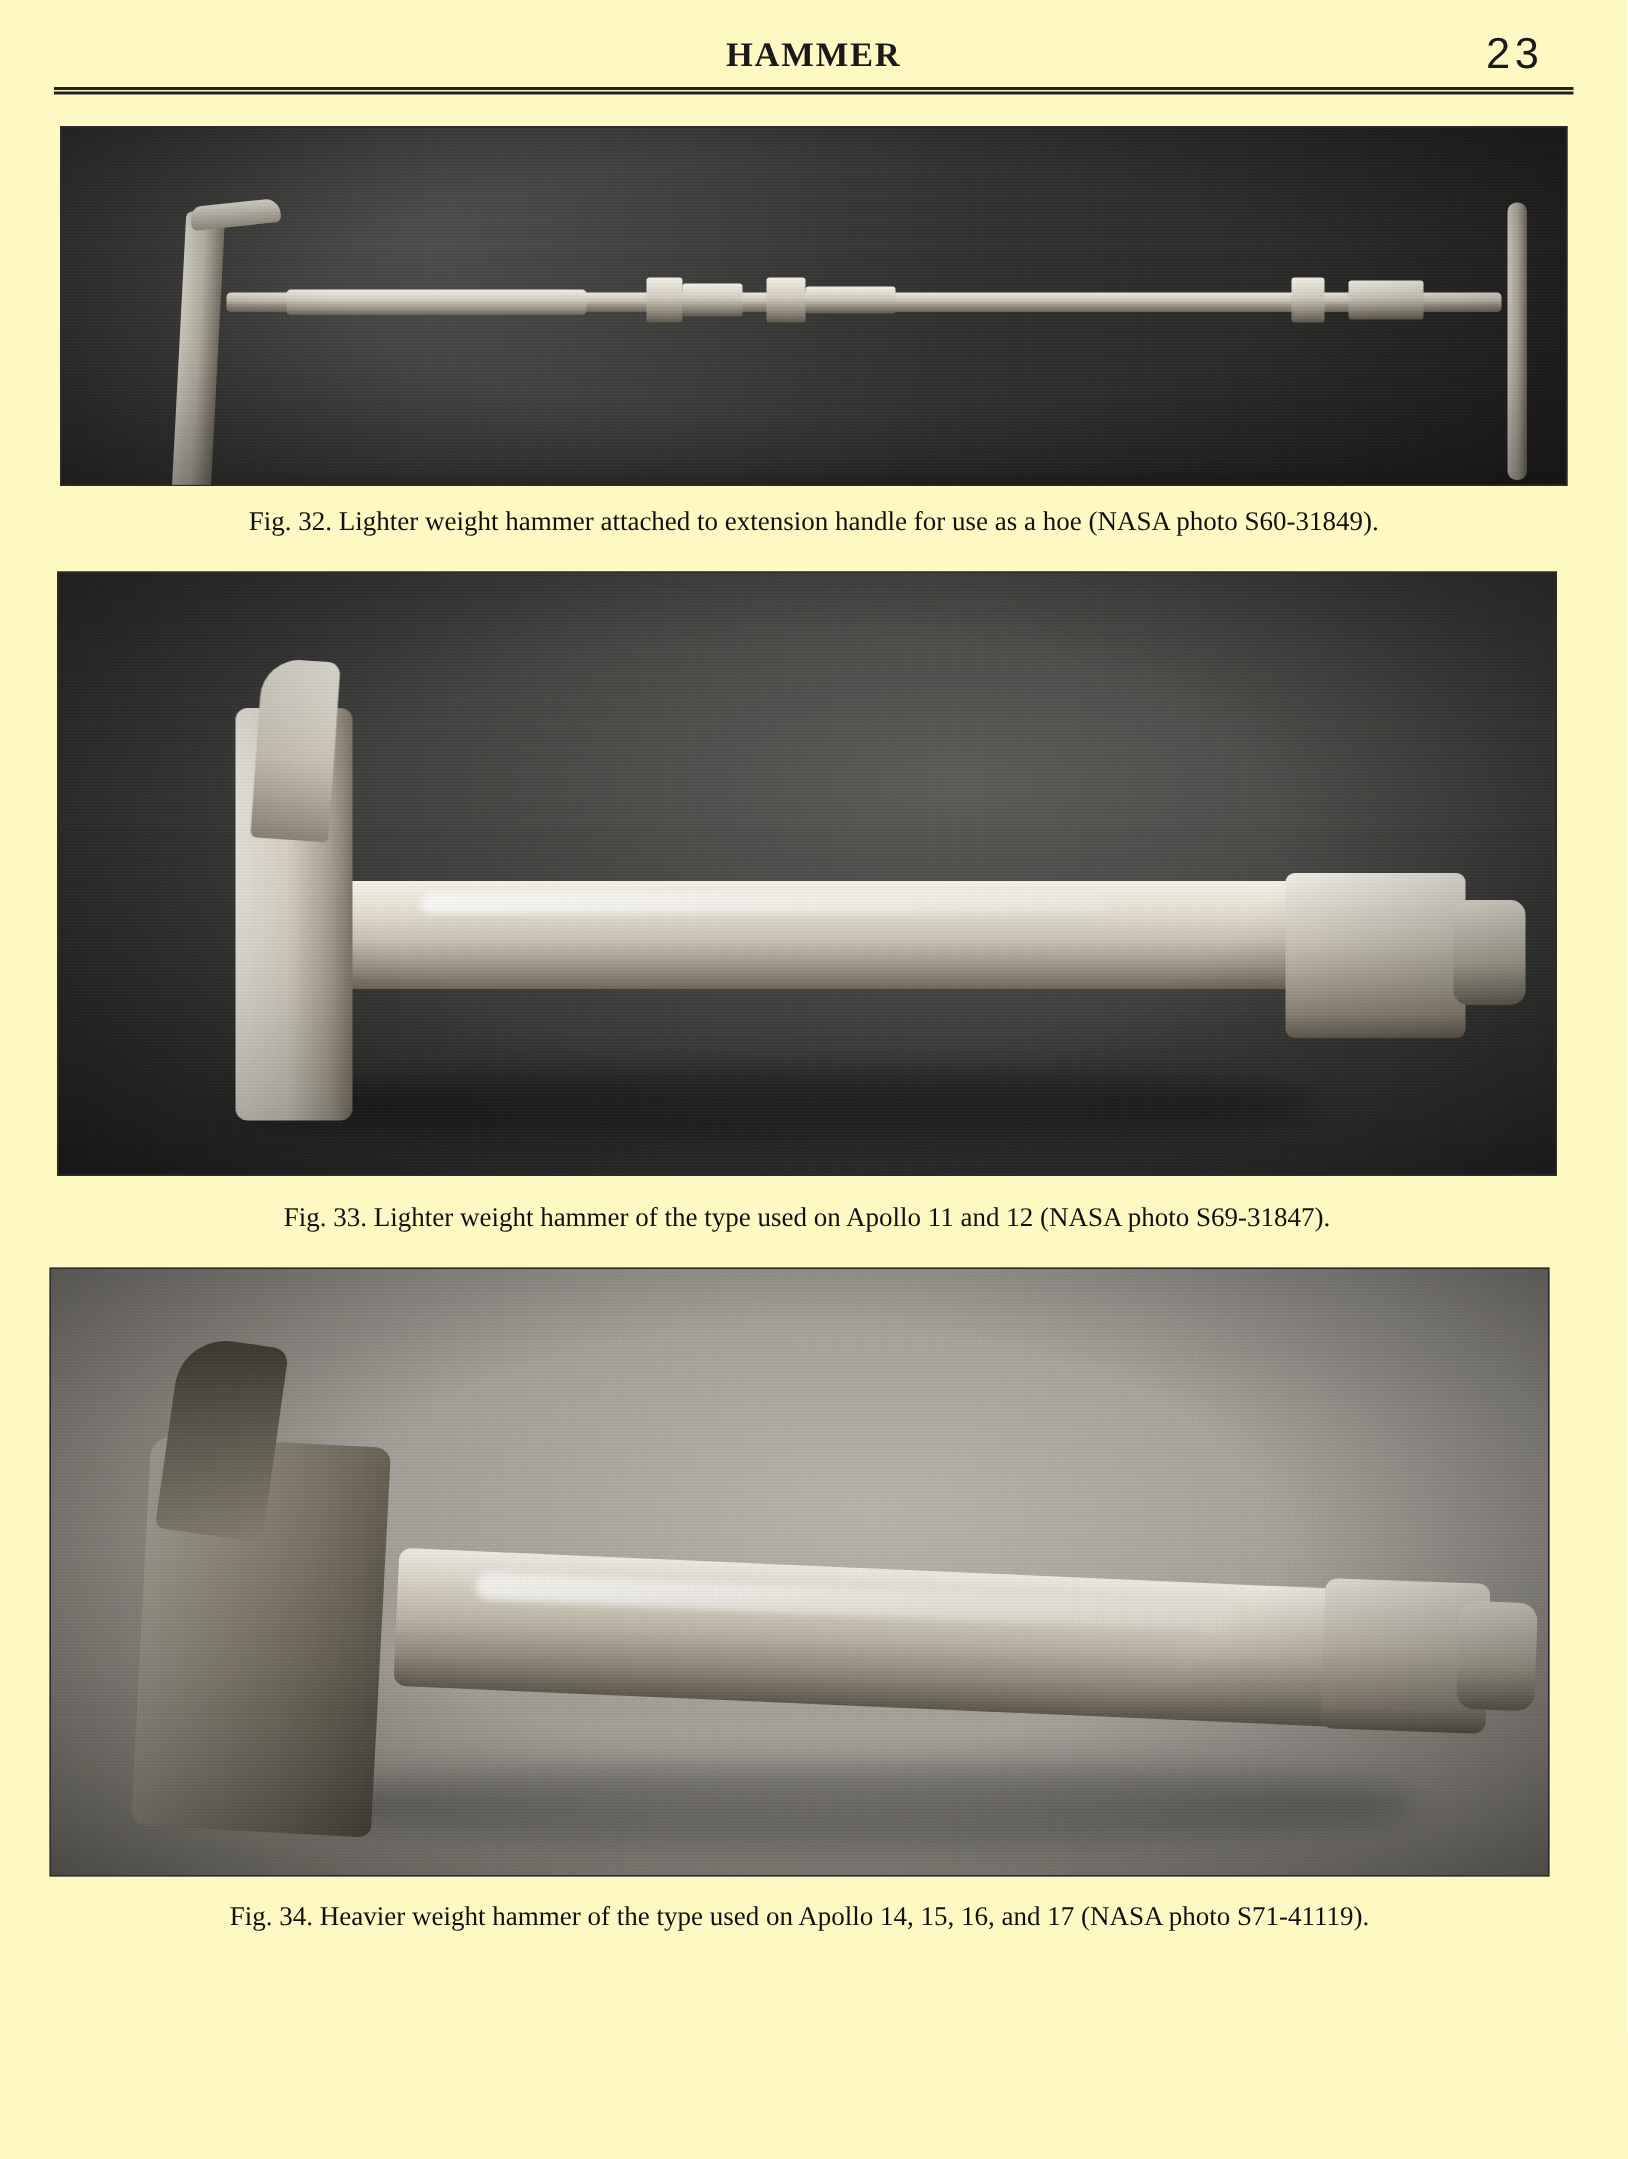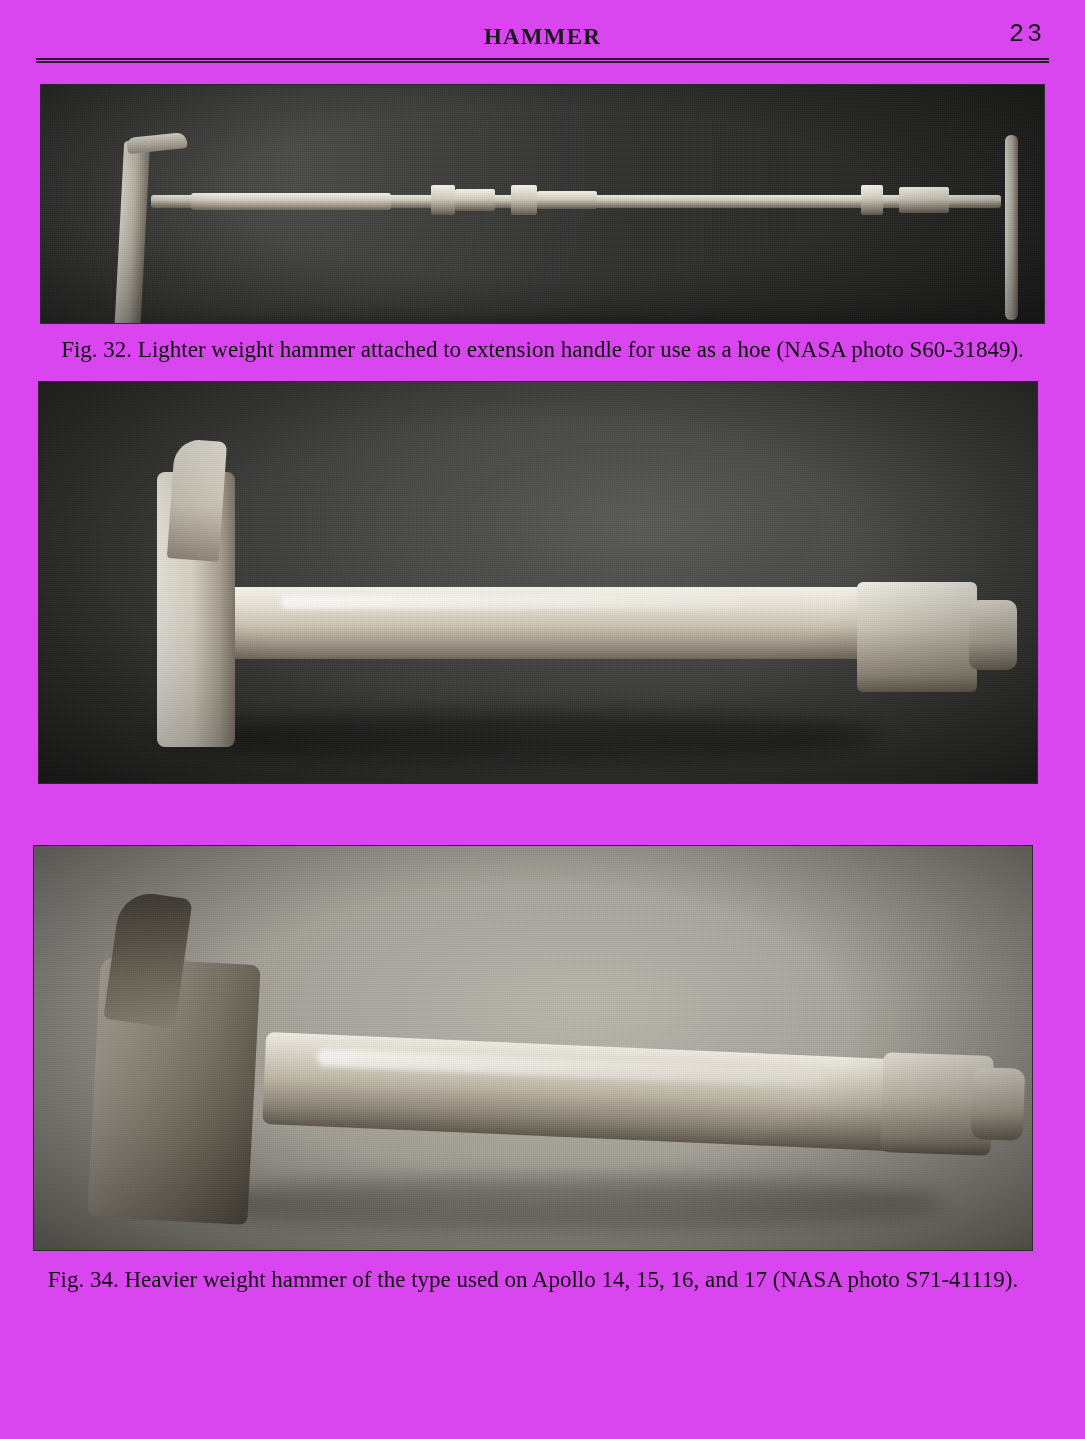--- a/index.html
+++ b/index.html
@@ -11,21 +11,21 @@
     width: 1085px;
     height: 1439px;
     font-family: "Liberation Serif", serif;
     color: #111;
     overflow: hidden;
   }
   .page {
     position: relative;
     width: 1085px;
     height: 1439px;
-    background: #d946ef;
+    background: #fef9c3;
     box-sizing: border-box;
   }
 
   
   .page-header {
     position: absolute;
     left: 36px;
     top: 24px;
     width: 1013px;
     height: 44px;
@@ -37,24 +37,24 @@
     width: 100%;
     text-align: center;
     font-family: "Liberation Serif", serif;
     font-weight: bold;
     font-size: 23px;
     letter-spacing: 1.2px;
     color: #1a1a1a;
   }
   .page-number {
     position: absolute;
-    right: 4px;
+    right: 20px;
     top: -4px;
-    font-family: Liberation Mono, monospace;
-    font-size: 25px;
+    font-family: Liberation Sans, sans-serif;
+    font-size: 29px;
     letter-spacing: 3px;
     color: #1a1a1a;
   }
   .header-rule {
     position: absolute;
     left: 0;
     top: 34px;
     width: 100%;
     height: 5px;
     border-top: 2px solid #222;
@@ -69,21 +69,21 @@
   .photo {
     position: relative;
     width: 100%;
     height: 100%;
     overflow: hidden;
     border: 1px solid #2a2a2a;
     box-sizing: border-box;
   }
   .caption {
     font-family: "Liberation Serif", serif;
-    font-size: 23px;
+    font-size: 18px;
     color: #101010;
     text-align: center;
     white-space: nowrap;
   }
 
   
   #fig32 { left: 40px; top: 84px; width: 1005px; height: 240px; }
   #cap32 { position: absolute; left: 40px; top: 337px; width: 1005px; }
 
   
@@ -352,20 +352,21 @@
       <div class="shadow-blob" style="left:120px; top:330px; width:720px; height:50px;"></div>
       <div class="f33-handle"></div>
       <div class="f33-head"></div>
       <div class="f33-claw"></div>
       <div class="f33-socket"></div>
       <div class="f33-tip"></div>
       <div class="grain"></div>
       <div class="vignette"></div>
     </div>
   </div>
+  <div class="caption" id="cap33">Fig. 33. Lighter weight hammer of the type used on Apollo 11 and 12 (NASA photo S69-31847).</div>
 
   <div class="figure" id="fig34">
     <div class="photo bg-gray">
       <div class="shadow-blob" style="left:150px; top:330px; width:760px; height:55px; background:rgba(0,0,0,0.25);"></div>
       <div class="f34-handle"></div>
       <div class="f34-head"></div>
       <div class="f34-claw"></div>
       <div class="f34-face"></div>
       <div class="f34-socket"></div>
       <div class="f34-tip"></div>

